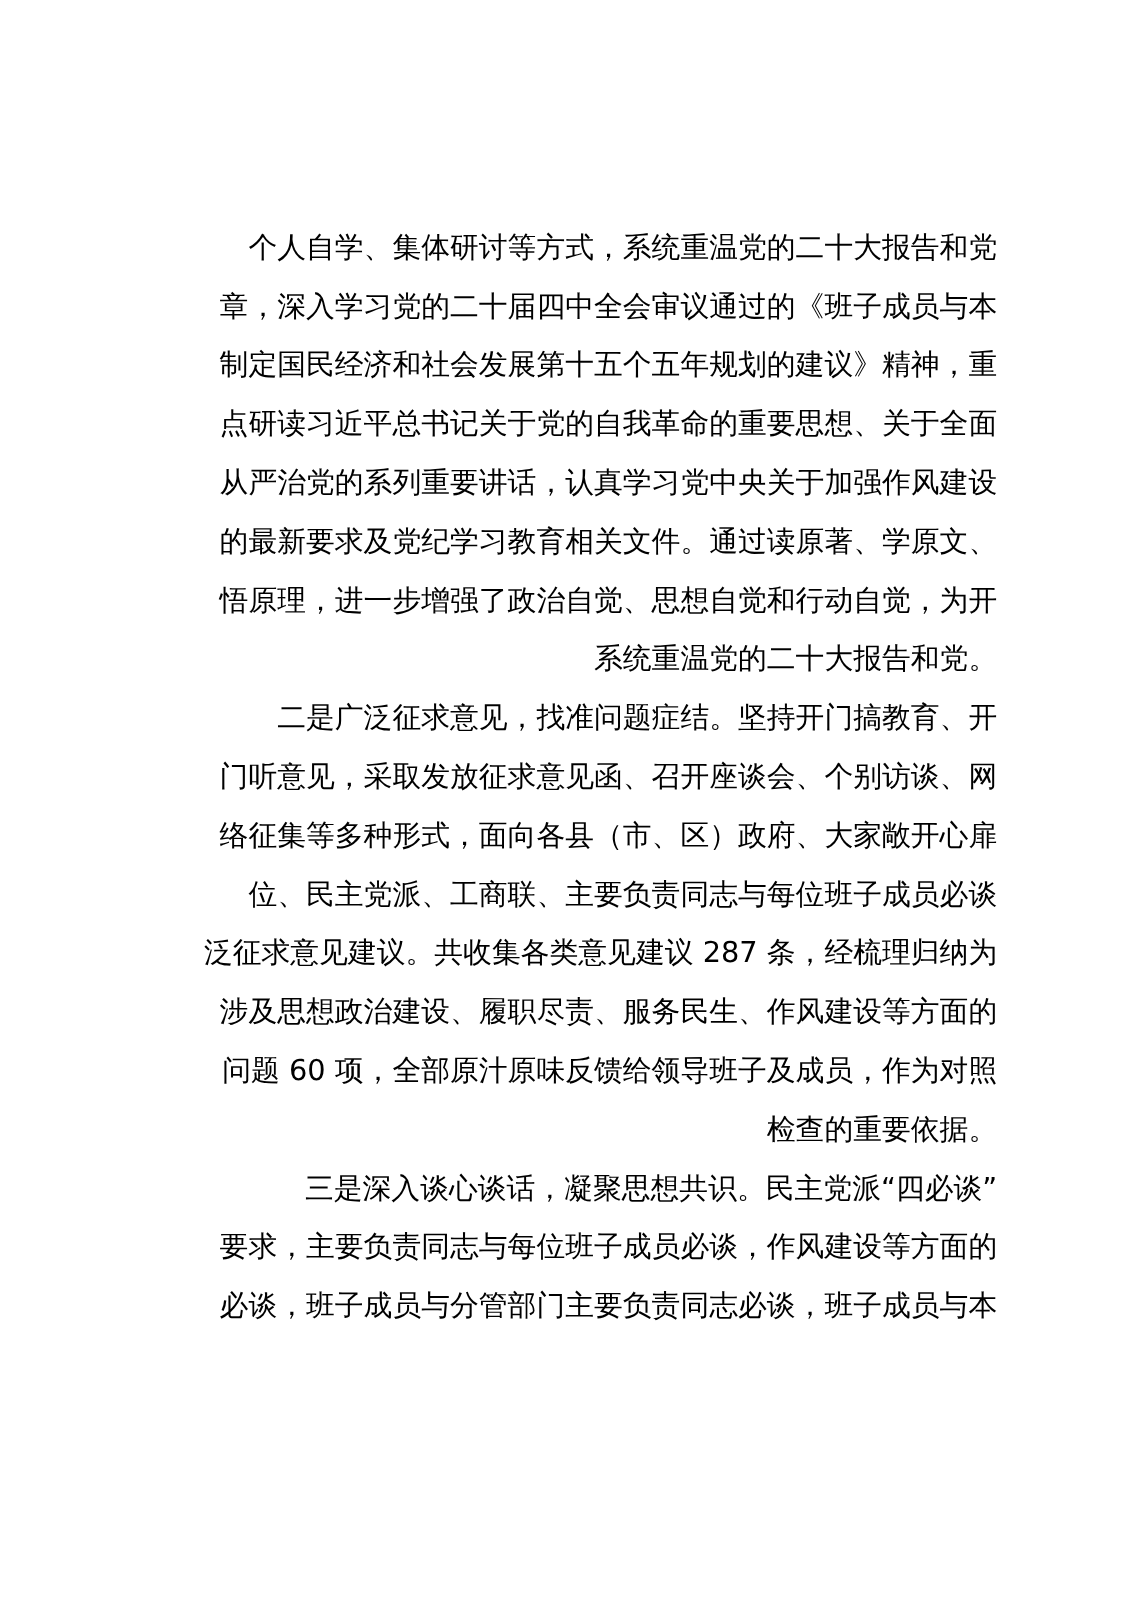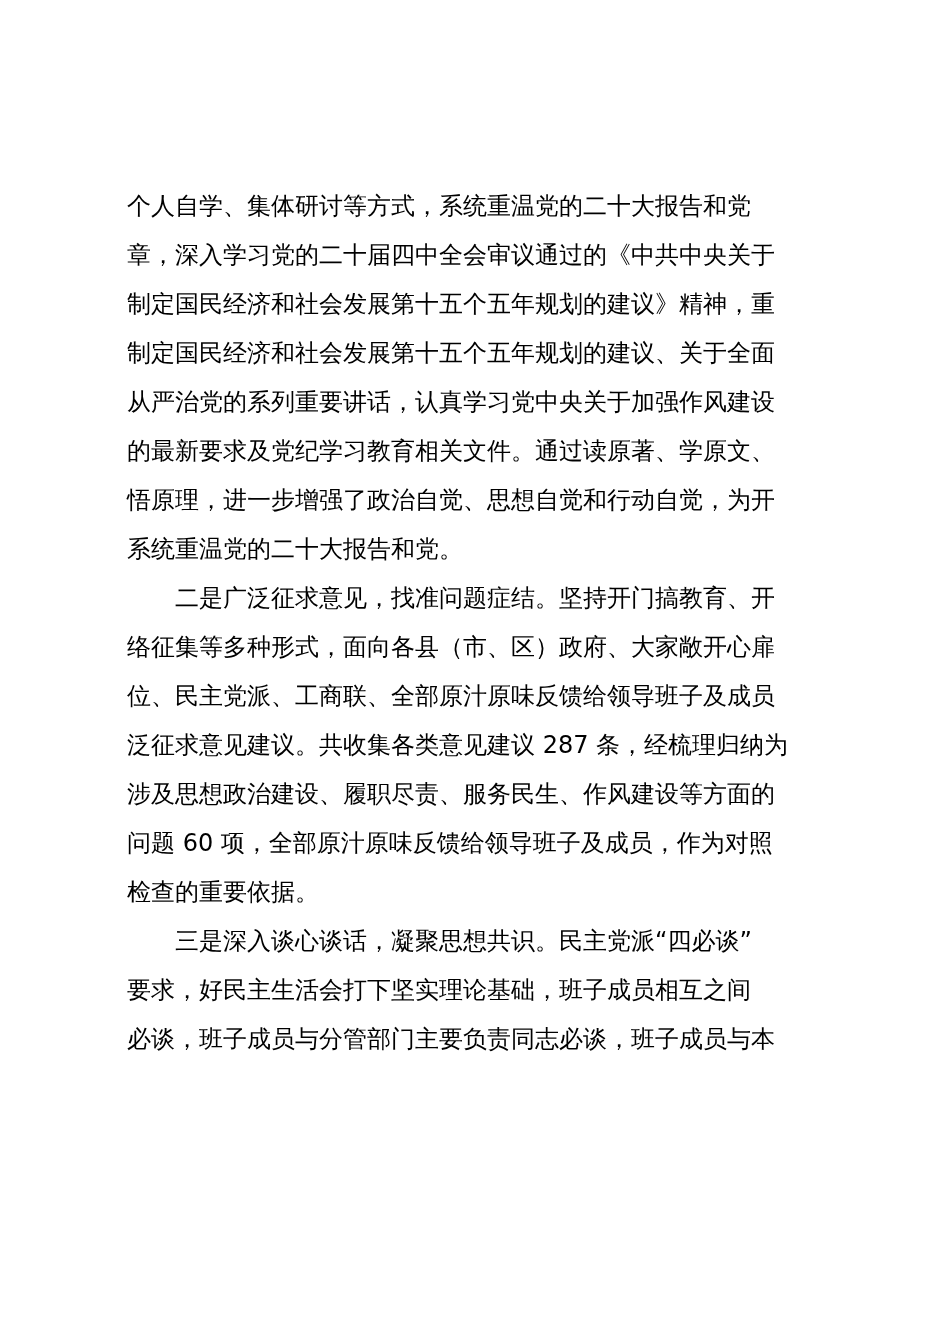--- a/index.html
+++ b/index.html
@@ -20,48 +20,50 @@
       width: 704px;
       font-family: "DejaVu Sans", "Liberation Sans", sans-serif;
       font-size: 24px;
       color: #000000;
     }
     .line {
       height: 49px;
       line-height: 49px;
       white-space: nowrap;
       letter-spacing: 0px;
+      text-align: right;
     }
     .indent {
       padding-left: 48px;
     }
   </style>
 </head>
 <body>
 
 <div class="page">
   <div class="paragraph">
     <div class="line">个人自学、集体研讨等方式，系统重温党的二十大报告和党</div>
-    <div class="line">章，深入学习党的二十届四中全会审议通过的《中共中央关于</div>
+    <div class="line">章，深入学习党的二十届四中全会审议通过的《班子成员与本</div>
     <div class="line">制定国民经济和社会发展第十五个五年规划的建议》精神，重</div>
-    <div class="line">制定国民经济和社会发展第十五个五年规划的建议、关于全面</div>
+    <div class="line">点研读习近平总书记关于党的自我革命的重要思想、关于全面</div>
     <div class="line">从严治党的系列重要讲话，认真学习党中央关于加强作风建设</div>
     <div class="line">的最新要求及党纪学习教育相关文件。通过读原著、学原文、</div>
     <div class="line">悟原理，进一步增强了政治自觉、思想自觉和行动自觉，为开</div>
     <div class="line">系统重温党的二十大报告和党。</div>
   </div>
 
   <div class="paragraph">
     <div class="line indent">二是广泛征求意见，找准问题症结。坚持开门搞教育、开</div>
+    <div class="line">门听意见，采取发放征求意见函、召开座谈会、个别访谈、网</div>
     <div class="line">络征集等多种形式，面向各县（市、区）政府、大家敞开心扉</div>
-    <div class="line">位、民主党派、工商联、全部原汁原味反馈给领导班子及成员</div>
+    <div class="line">位、民主党派、工商联、主要负责同志与每位班子成员必谈</div>
     <div class="line">泛征求意见建议。共收集各类意见建议 287 条，经梳理归纳为</div>
     <div class="line">涉及思想政治建设、履职尽责、服务民生、作风建设等方面的</div>
     <div class="line">问题 60 项，全部原汁原味反馈给领导班子及成员，作为对照</div>
     <div class="line">检查的重要依据。</div>
   </div>
 
   <div class="paragraph">
     <div class="line indent">三是深入谈心谈话，凝聚思想共识。民主党派“四必谈”</div>
-    <div class="line">要求，好民主生活会打下坚实理论基础，班子成员相互之间</div>
+    <div class="line">要求，主要负责同志与每位班子成员必谈，作风建设等方面的</div>
     <div class="line">必谈，班子成员与分管部门主要负责同志必谈，班子成员与本</div>
   </div>
 </div>
 
 </body></html>

